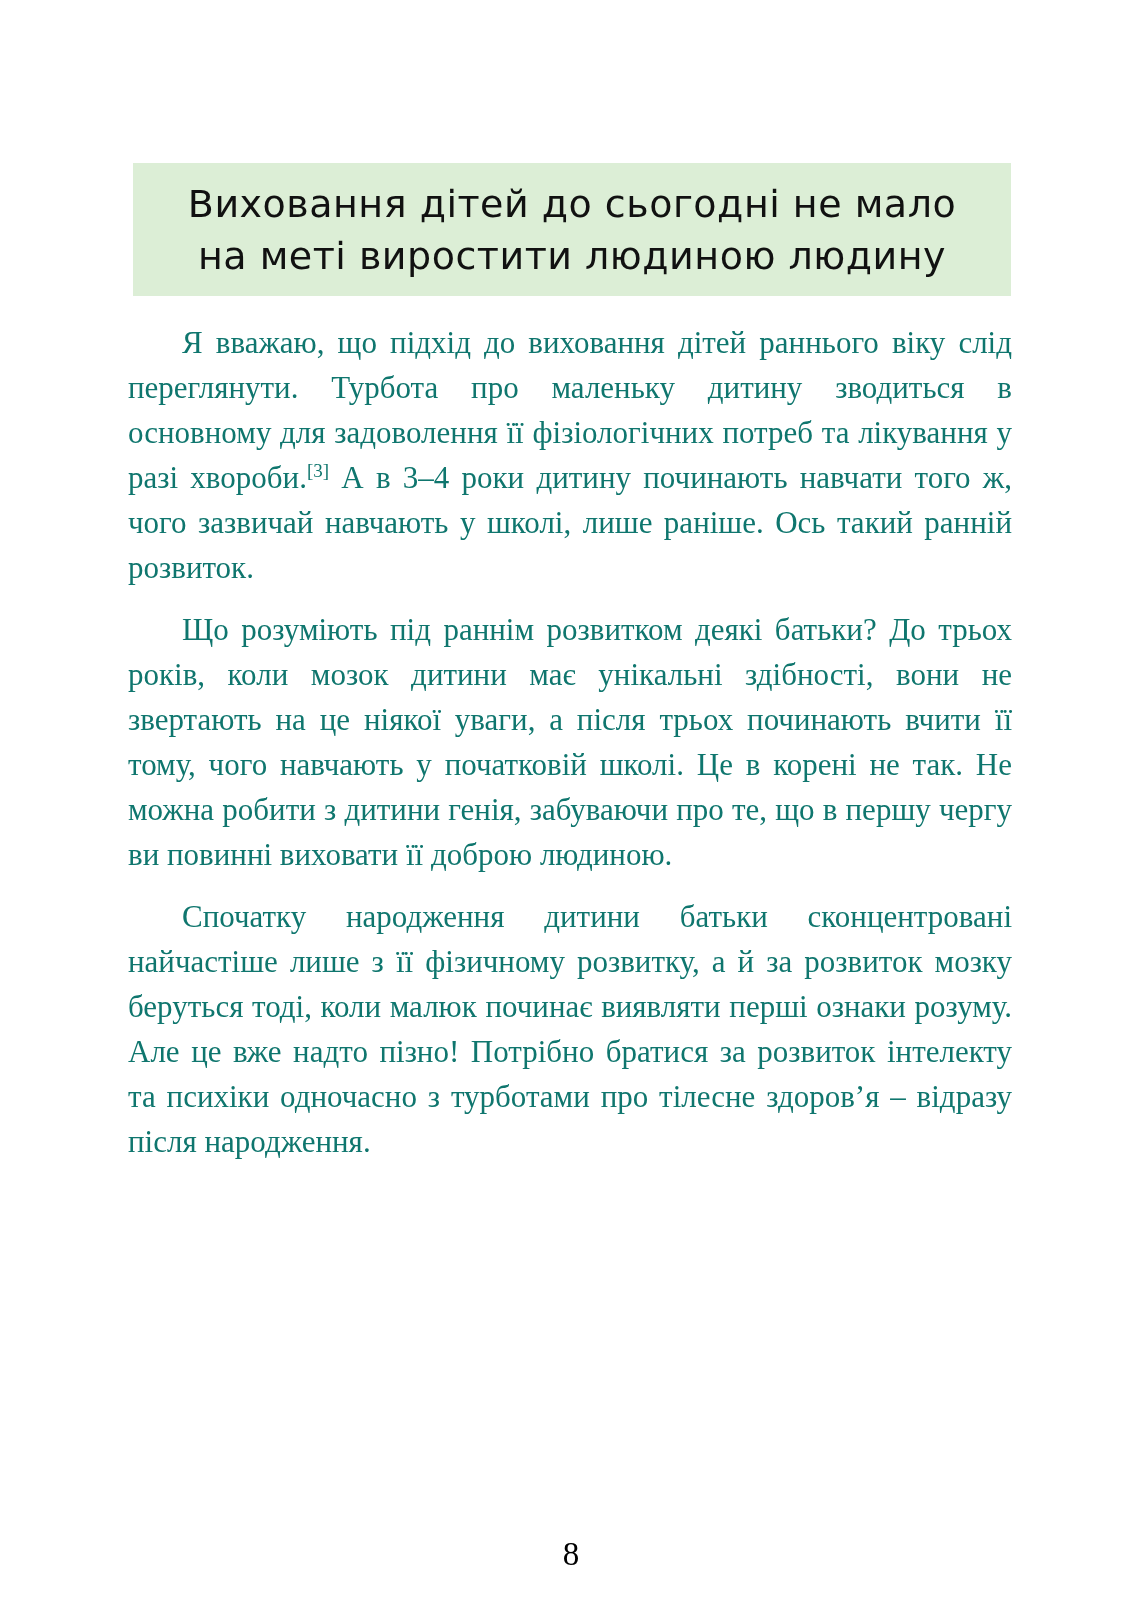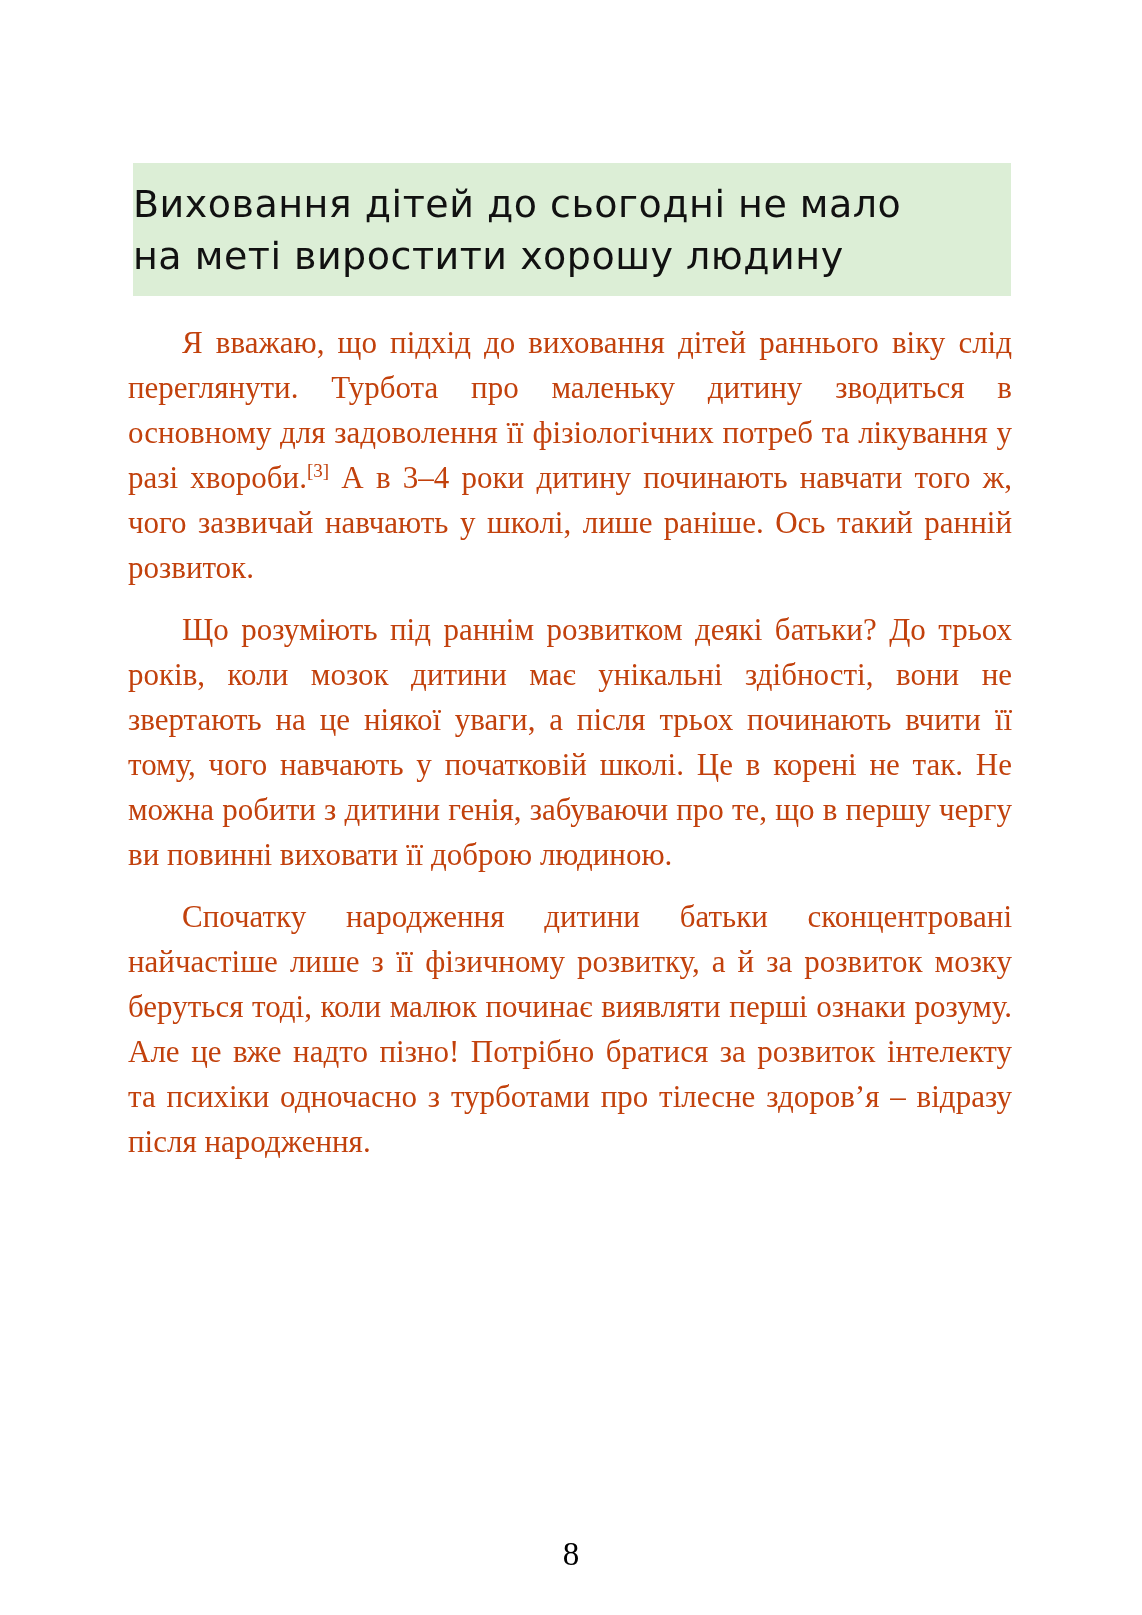--- a/index.html
+++ b/index.html
@@ -16,21 +16,21 @@
   }
   .title-box {
     position: absolute;
     left: 133px;
     top: 163px;
     width: 878px;
     height: 133px;
     background: #dceed6;
     display: flex;
     flex-direction: column;
-    align-items: flex-start;
+    align-items: center;
     justify-content: center;
     gap: 6px;
   }
   .title-line {
     font-family: "DejaVu Sans", sans-serif;
     font-weight: 500;
     font-size: 38px;
     line-height: 46px;
     letter-spacing: 0.5px;
     color: #111111;
@@ -41,21 +41,21 @@
     left: 128px;
     top: 320px;
     width: 884px;
   }
   .content p {
     font-size: 31px;
     line-height: 45px;
     text-align: justify;
     text-indent: 54px;
     margin-bottom: 17px;
-    color: #c2410c;
+    color: #0f766e;
   }
   .footnote-ref {
     font-size: 19px;
     line-height: 0;
     position: relative;
     top: -11px;
   }
   .page-number {
     position: absolute;
     bottom: 42px;
@@ -67,21 +67,21 @@
     color: #000000;
   }
 </style>
 </head>
 <body>
 
 <div class="page">
 
   <div class="title-box" style="background: rgb(220, 238, 214);">
     <div class="title-line">Виховання дітей до сьогодні не мало</div>
-    <div class="title-line">на меті виростити хорошу людину</div>
+    <div class="title-line">на меті виростити людиною людину</div>
   </div>
 
   <div class="content">
     <p><span>Я вважаю, що підхід до виховання дітей раннього віку слід переглянути. Турбота про маленьку дитину зводиться в основному для задоволення її фізіологічних потреб та лікування у разі хвороби.</span><span class="footnote-ref">[3]</span><span> А в 3–4 роки дитину починають навчати того ж, чого зазвичай навчають у школі, лише раніше. Ось такий ранній розвиток.</span></p>
 
 
     <p>Що розуміють під раннім розвитком деякі батьки? До трьох років, коли мозок дитини має унікальні здібності, вони не звертають на це ніякої уваги, а після трьох починають вчити її тому, чого навчають у початковій школі. Це в корені не так. Не можна робити з дитини генія, забуваючи про те, що в першу чергу ви повинні виховати її доброю людиною.</p>
 
     <p>Спочатку народження дитини батьки сконцентровані найчастіше лише з її фізичному розвитку, а й за розвиток мозку беруться тоді, коли малюк починає виявляти перші ознаки розуму. Але це вже надто пізно! Потрібно братися за розвиток інтелекту та психіки одночасно з турботами про тілесне здоров’я – відразу після народження.</p>
 

